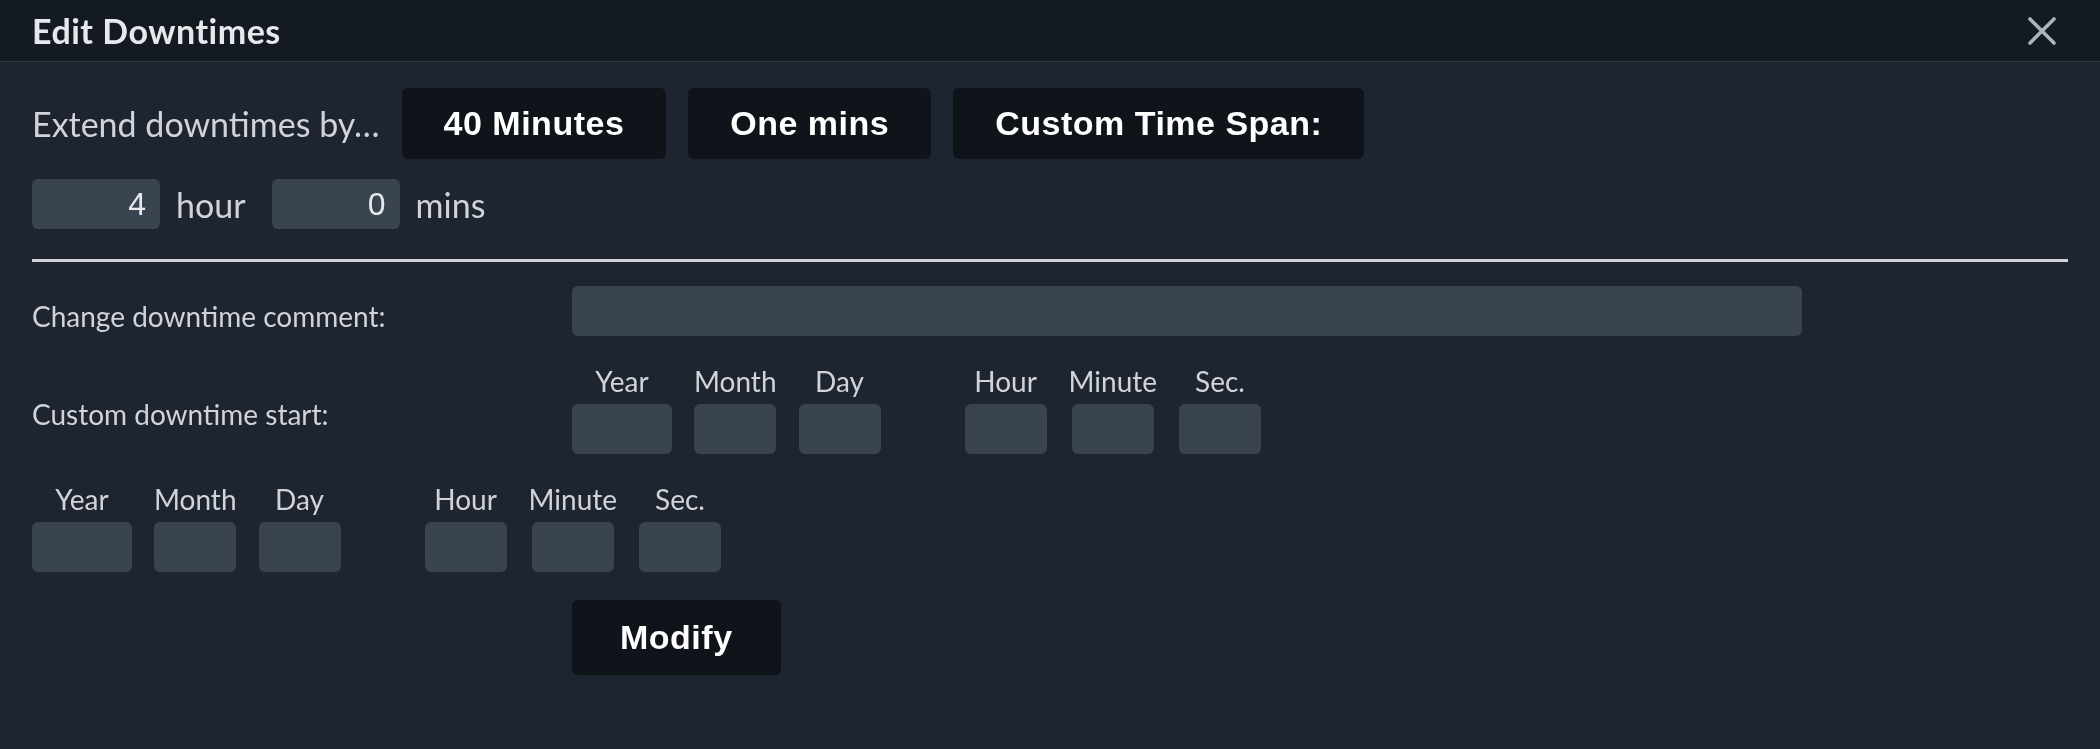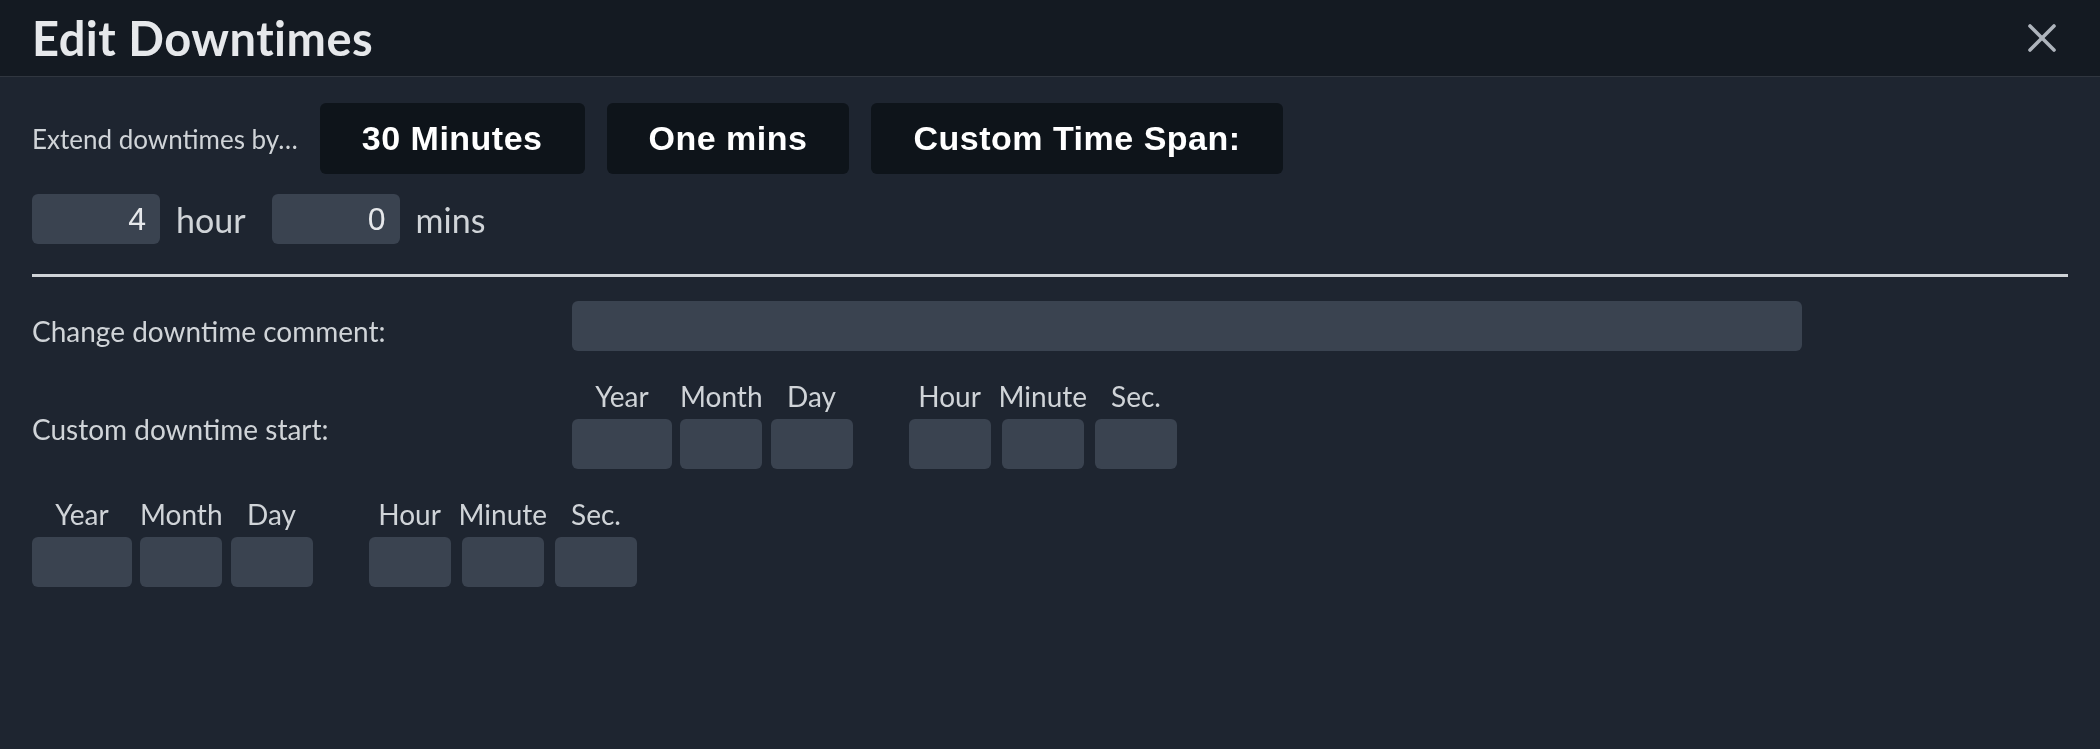--- a/index.html
+++ b/index.html
@@ -20,21 +20,21 @@
   }
   .topbar{
     background:var(--bg-dark);
     padding:10px 32px 10px 32px;
     display:flex;
     align-items:center;
     justify-content:space-between;
     border-bottom:1px solid var(--divider);
   }
   .title{
-    font-size:47px;
+    font-size:34px;
     font-weight:700;
     color:var(--text);
     letter-spacing:0.5px;
   }
   .close-btn{
     font-size:46px;
     font-weight:300;
     color:#aeb4bc;
     cursor:pointer;
     line-height:1;
@@ -44,21 +44,21 @@
   .body{
     padding:26px 32px 30px 32px;
   }
   .extend-row{
     display:flex;
     flex-wrap:wrap;
     align-items:center;
     gap:22px;
   }
   .lbl{
-    font-size:26px;
+    font-size:34px;
     color:var(--subtext);
     white-space:nowrap;
   }
   .quick-btn{
     background:var(--bg-darker);
     color:#fff;
     font-size:34px;
     font-weight:700;
     border:none;
     border-radius:6px;
@@ -114,21 +114,21 @@
     border:none;
     border-radius:6px;
     background:var(--field);
     color:var(--text);
     font-size:30px;
     padding:0 14px;
     box-sizing:border-box;
   }
   .dt-group{
     display:flex;
-    gap:8px;
+    gap:22px;
   }
   .dt-gap{width:40px;}
   .dt-item{
     display:flex;
     flex-direction:column;
     align-items:center;
   }
   .dt-head{
     font-size:28px;
     color:var(--subtext);
@@ -178,21 +178,21 @@
           <line x1="4" y1="4" x2="20" y2="20"></line>
           <line x1="20" y1="4" x2="4" y2="20"></line>
         </svg>
     </div>
   </div>
 
   <div class="body">
 
     <div class="extend-row">
       <span class="lbl">Extend downtimes by…</span>
-      <button class="quick-btn">30 Minutes</button>
+      <button class="quick-btn">40 Minutes</button>
       <button class="quick-btn">One mins</button>
       <button class="quick-btn">Custom Time Span:</button>
     </div>
 
     <div class="custom-row">
       <input class="num-input" value="4" style="">
       <span class="unit">hour</span>
       <input class="num-input" value="0" style="">
       <span class="unit">mins</span>
     </div>
@@ -258,15 +258,18 @@
           <div class="dt-head">Minute</div>
           <input class="dt-field w-min" value="" style="">
         </div>
         <div class="dt-item">
           <div class="dt-head">Sec.</div>
           <input class="dt-field w-sec" value="" style="">
         </div>
       </div>
     </div>
 
+    <div class="submit-row">
+      <button class="submit-btn">Modify</button>
+    </div>
 
   </div>
 </div>
 
 </body></html>

